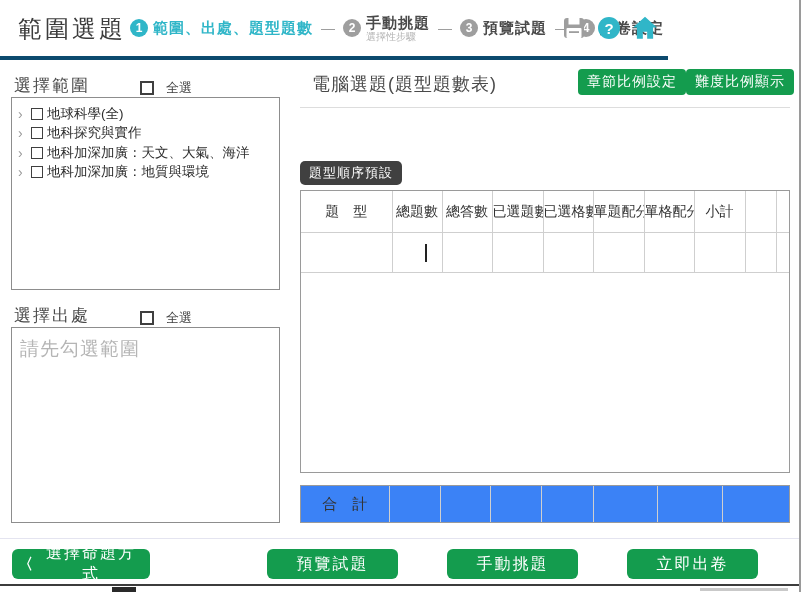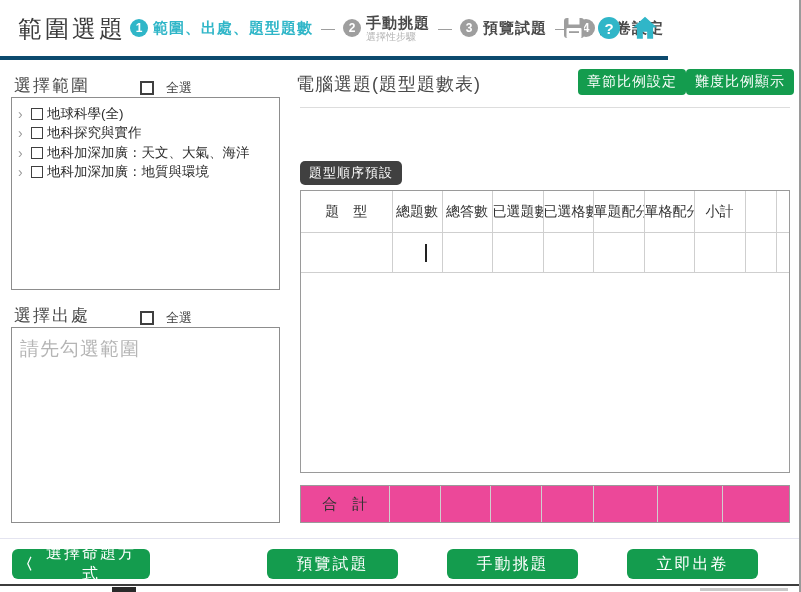--- a/index.html
+++ b/index.html
@@ -27,34 +27,34 @@
   .select-all{position:absolute;display:flex;align-items:center;gap:12px;font-size:13px;color:#3f3f3f;cursor:pointer;}
   .cbx{width:10px;height:10px;border:2px solid #3f3f3f;background:#fff;display:inline-block;flex:none;}
   .range-box{position:absolute;left:11px;top:97px;width:269px;height:193px;border:1px solid #8d8d8d;box-sizing:border-box;padding:6px 4px 0 6px;background:#fff;}
   .tree-item{display:flex;align-items:center;height:19.5px;gap:4px;cursor:pointer;}
   .tree-chevron{color:#9a9a9a;font-size:14px;width:9px;line-height:1;flex:none;}
   .tree-cbx{width:10px;height:10px;border:1.5px solid #3f3f3f;background:#fff;flex:none;}
   .tree-label{font-size:13.5px;color:#2e2e2e;white-space:nowrap;}
   .source-box{position:absolute;left:11px;top:327px;width:269px;height:196px;border:1px solid #8d8d8d;box-sizing:border-box;padding:8px;background:#fff;}
   .placeholder{font-size:19px;color:#b5b5b5;letter-spacing:1px;}
   
-  .main-title{position:absolute;left:296px;top:72px;font-size:18px;color:#4a4a4a;letter-spacing:1px;}
+  .main-title{position:absolute;left:312px;top:72px;font-size:18px;color:#4a4a4a;letter-spacing:1px;}
   .ratio-buttons{position:absolute;right:7px;top:69px;display:flex;}
   .btn-small{background:#149c4e;color:#fff;font-size:14px;padding:4px 9px;border:none;border-radius:4px;cursor:pointer;letter-spacing:1px;font-family:inherit;}
   .title-rule{position:absolute;left:300px;top:107px;width:490px;border-top:1px solid #ddd;}
   .badge{position:absolute;left:300px;top:161px;background:#404040;color:#fff;font-size:13px;padding:3px 9px;border-radius:5px;letter-spacing:1px;cursor:pointer;}
   .qtable-wrap{position:absolute;left:300px;top:190px;width:490px;height:283px;border:1px solid #9a9a9a;box-sizing:border-box;background:#fff;}
   table.qt{border-collapse:collapse;table-layout:fixed;width:488px;}
   table.qt th,table.qt td{border-right:1px solid #cfcfcf;border-bottom:1px solid #cfcfcf;font-weight:normal;font-size:14px;color:#333;text-align:center;padding:0;overflow:hidden;white-space:nowrap;}
   table.qt th{height:41px;}
   table.qt td{height:39px;}
   table.qt th:last-child,table.qt td:last-child{border-right:none;}
   .caret{display:inline-block;width:2px;height:18px;background:#222;vertical-align:middle;}
   .cell-input{text-align:left;}
-  .totals-wrap{position:absolute;left:300px;top:485px;width:490px;height:38px;border:1px solid #9a9a9a;box-sizing:border-box;background:#ec4899;}
+  .totals-wrap{position:absolute;left:300px;top:485px;width:490px;height:38px;border:1px solid #9a9a9a;box-sizing:border-box;background:#3b82f6;}
   table.tt{border-collapse:collapse;table-layout:fixed;width:488px;}
   table.tt td{border-right:1px solid #cfcfcf;height:36px;font-size:15px;color:#333;text-align:center;padding:0;}
   table.tt td:last-child{border-right:none;}
   
   .bottom-rule{position:absolute;left:0;top:538px;width:801px;border-top:1px solid #e4e4f0;}
   .btn-big{position:absolute;top:549px;height:30px;background:#149c4e;color:#fff;font-size:16px;border:none;border-radius:6px;display:flex;align-items:center;justify-content:center;letter-spacing:2px;cursor:pointer;font-family:inherit;}
   .btn-back{left:12px;width:138px;}
   .btn-preview{left:267px;width:131px;}
   .btn-manual{left:447px;width:131px;}
   .btn-generate{left:627px;width:131px;}

